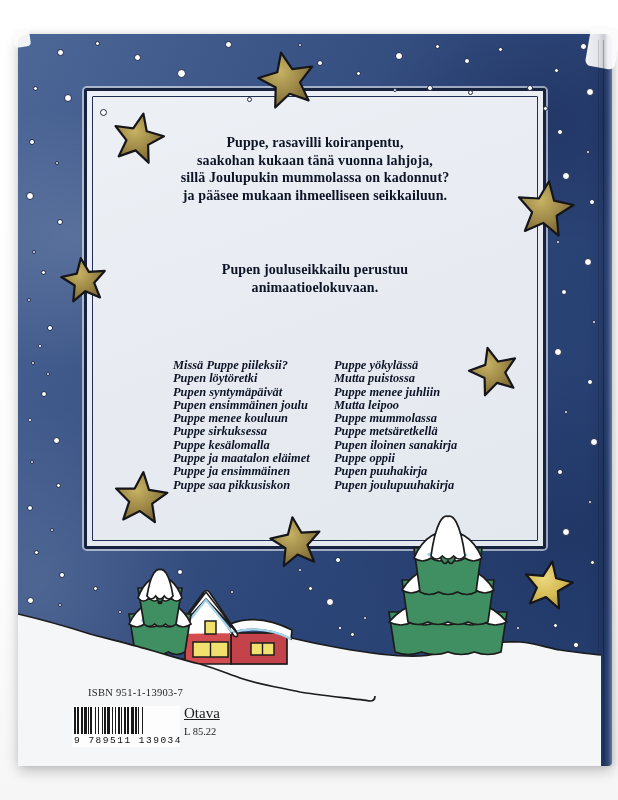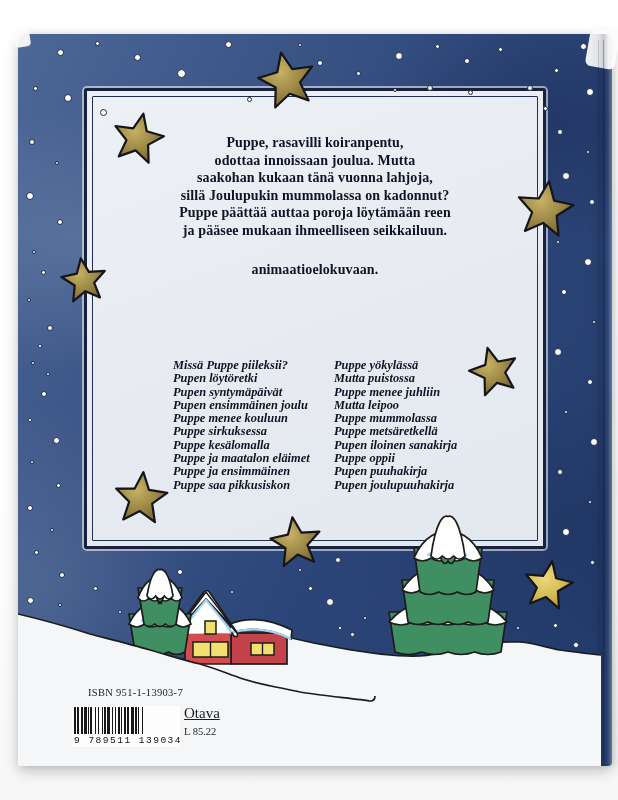--- a/index.html
+++ b/index.html
@@ -44,27 +44,26 @@
 <body>
 
 <div class="canvas">
   <div class="book">
     <div class="worn tl"></div>
     <div class="worn tr"></div>
 
     <div class="panel">
       <div class="blurb blurb1">
         <div>Puppe, rasavilli koiranpentu,</div>
-        <div>odottaa innoissaan joulua. Mutta</div>
         <div>saakohan kukaan tänä vuonna lahjoja,</div>
         <div>sillä Joulupukin mummolassa on kadonnut?</div>
-        <div>Puppe päättää auttaa poroja löytämään reen</div>
         <div>ja pääsee mukaan ihmeelliseen seikkailuun.</div>
       </div>
       <div class="blurb blurb2">
+        <div>Pupen jouluseikkailu perustuu</div>
         <div>animaatioelokuvaan.</div>
       </div>
       <div class="col left" id="col-left">
           <div>Missä Puppe piileksii?</div>
           <div>Pupen löytöretki</div>
           <div>Pupen syntymäpäivät</div>
           <div>Pupen ensimmäinen joulu</div>
           <div>Puppe menee kouluun</div>
           <div>Puppe sirkuksessa</div>
           <div>Puppe kesälomalla</div>

